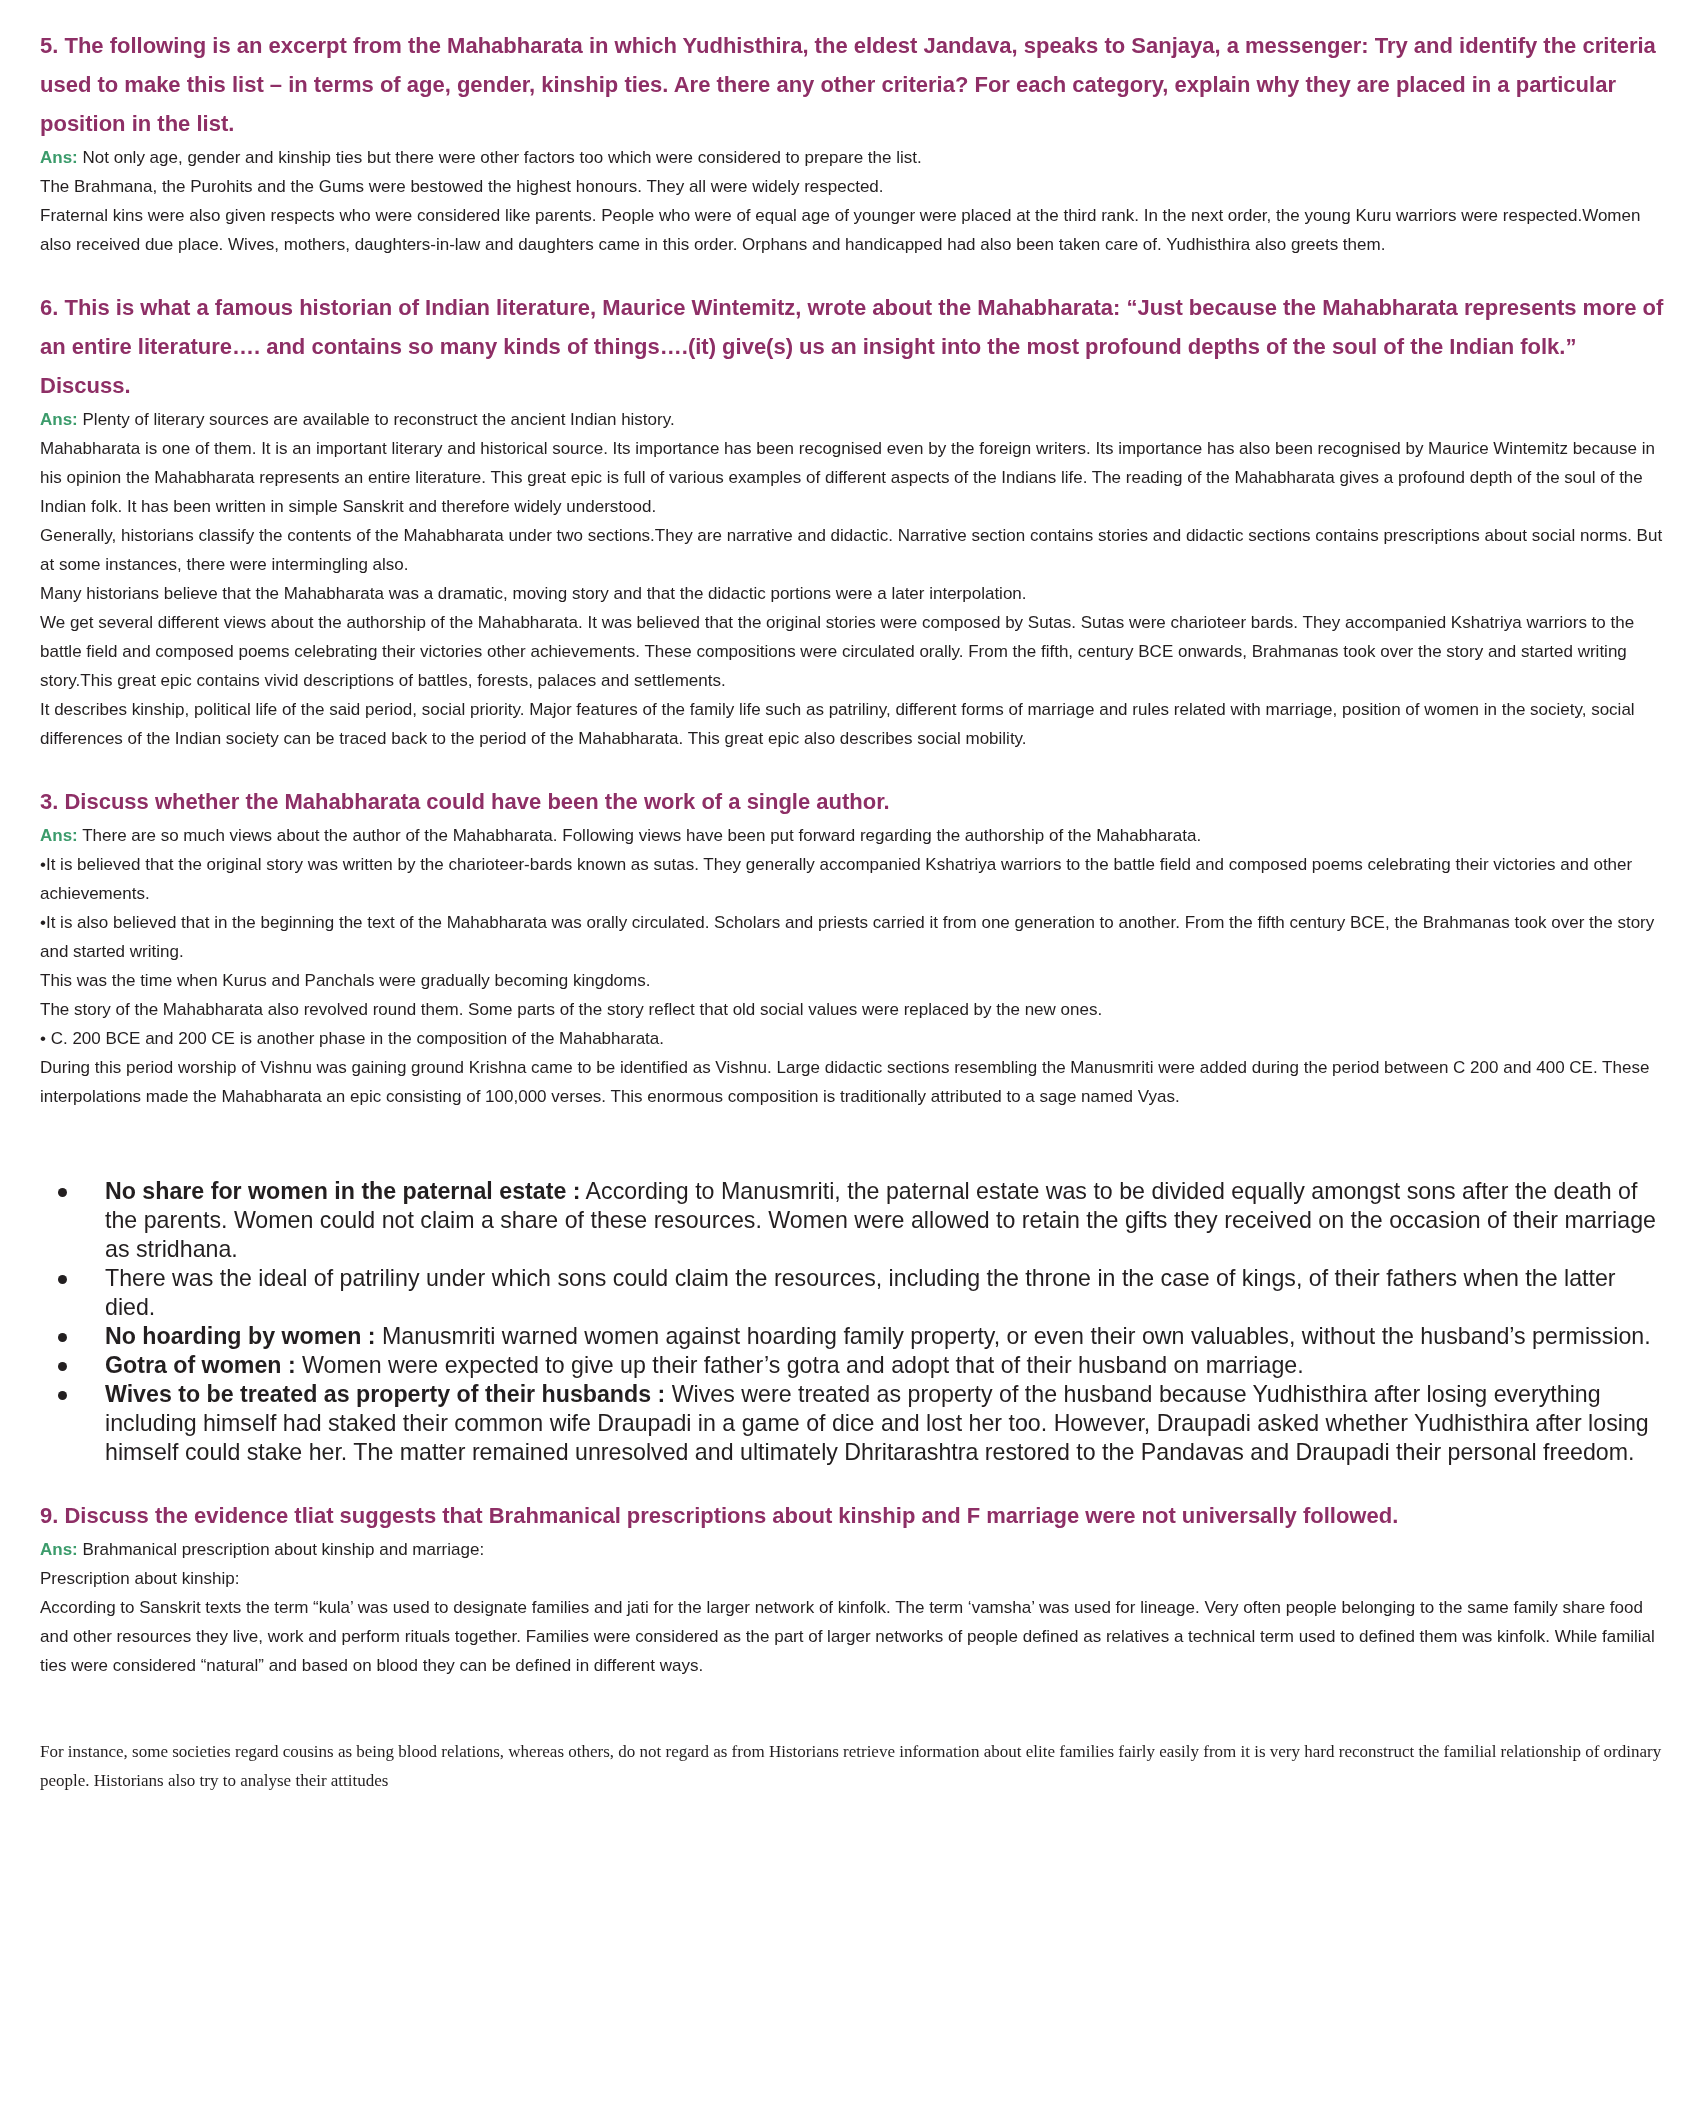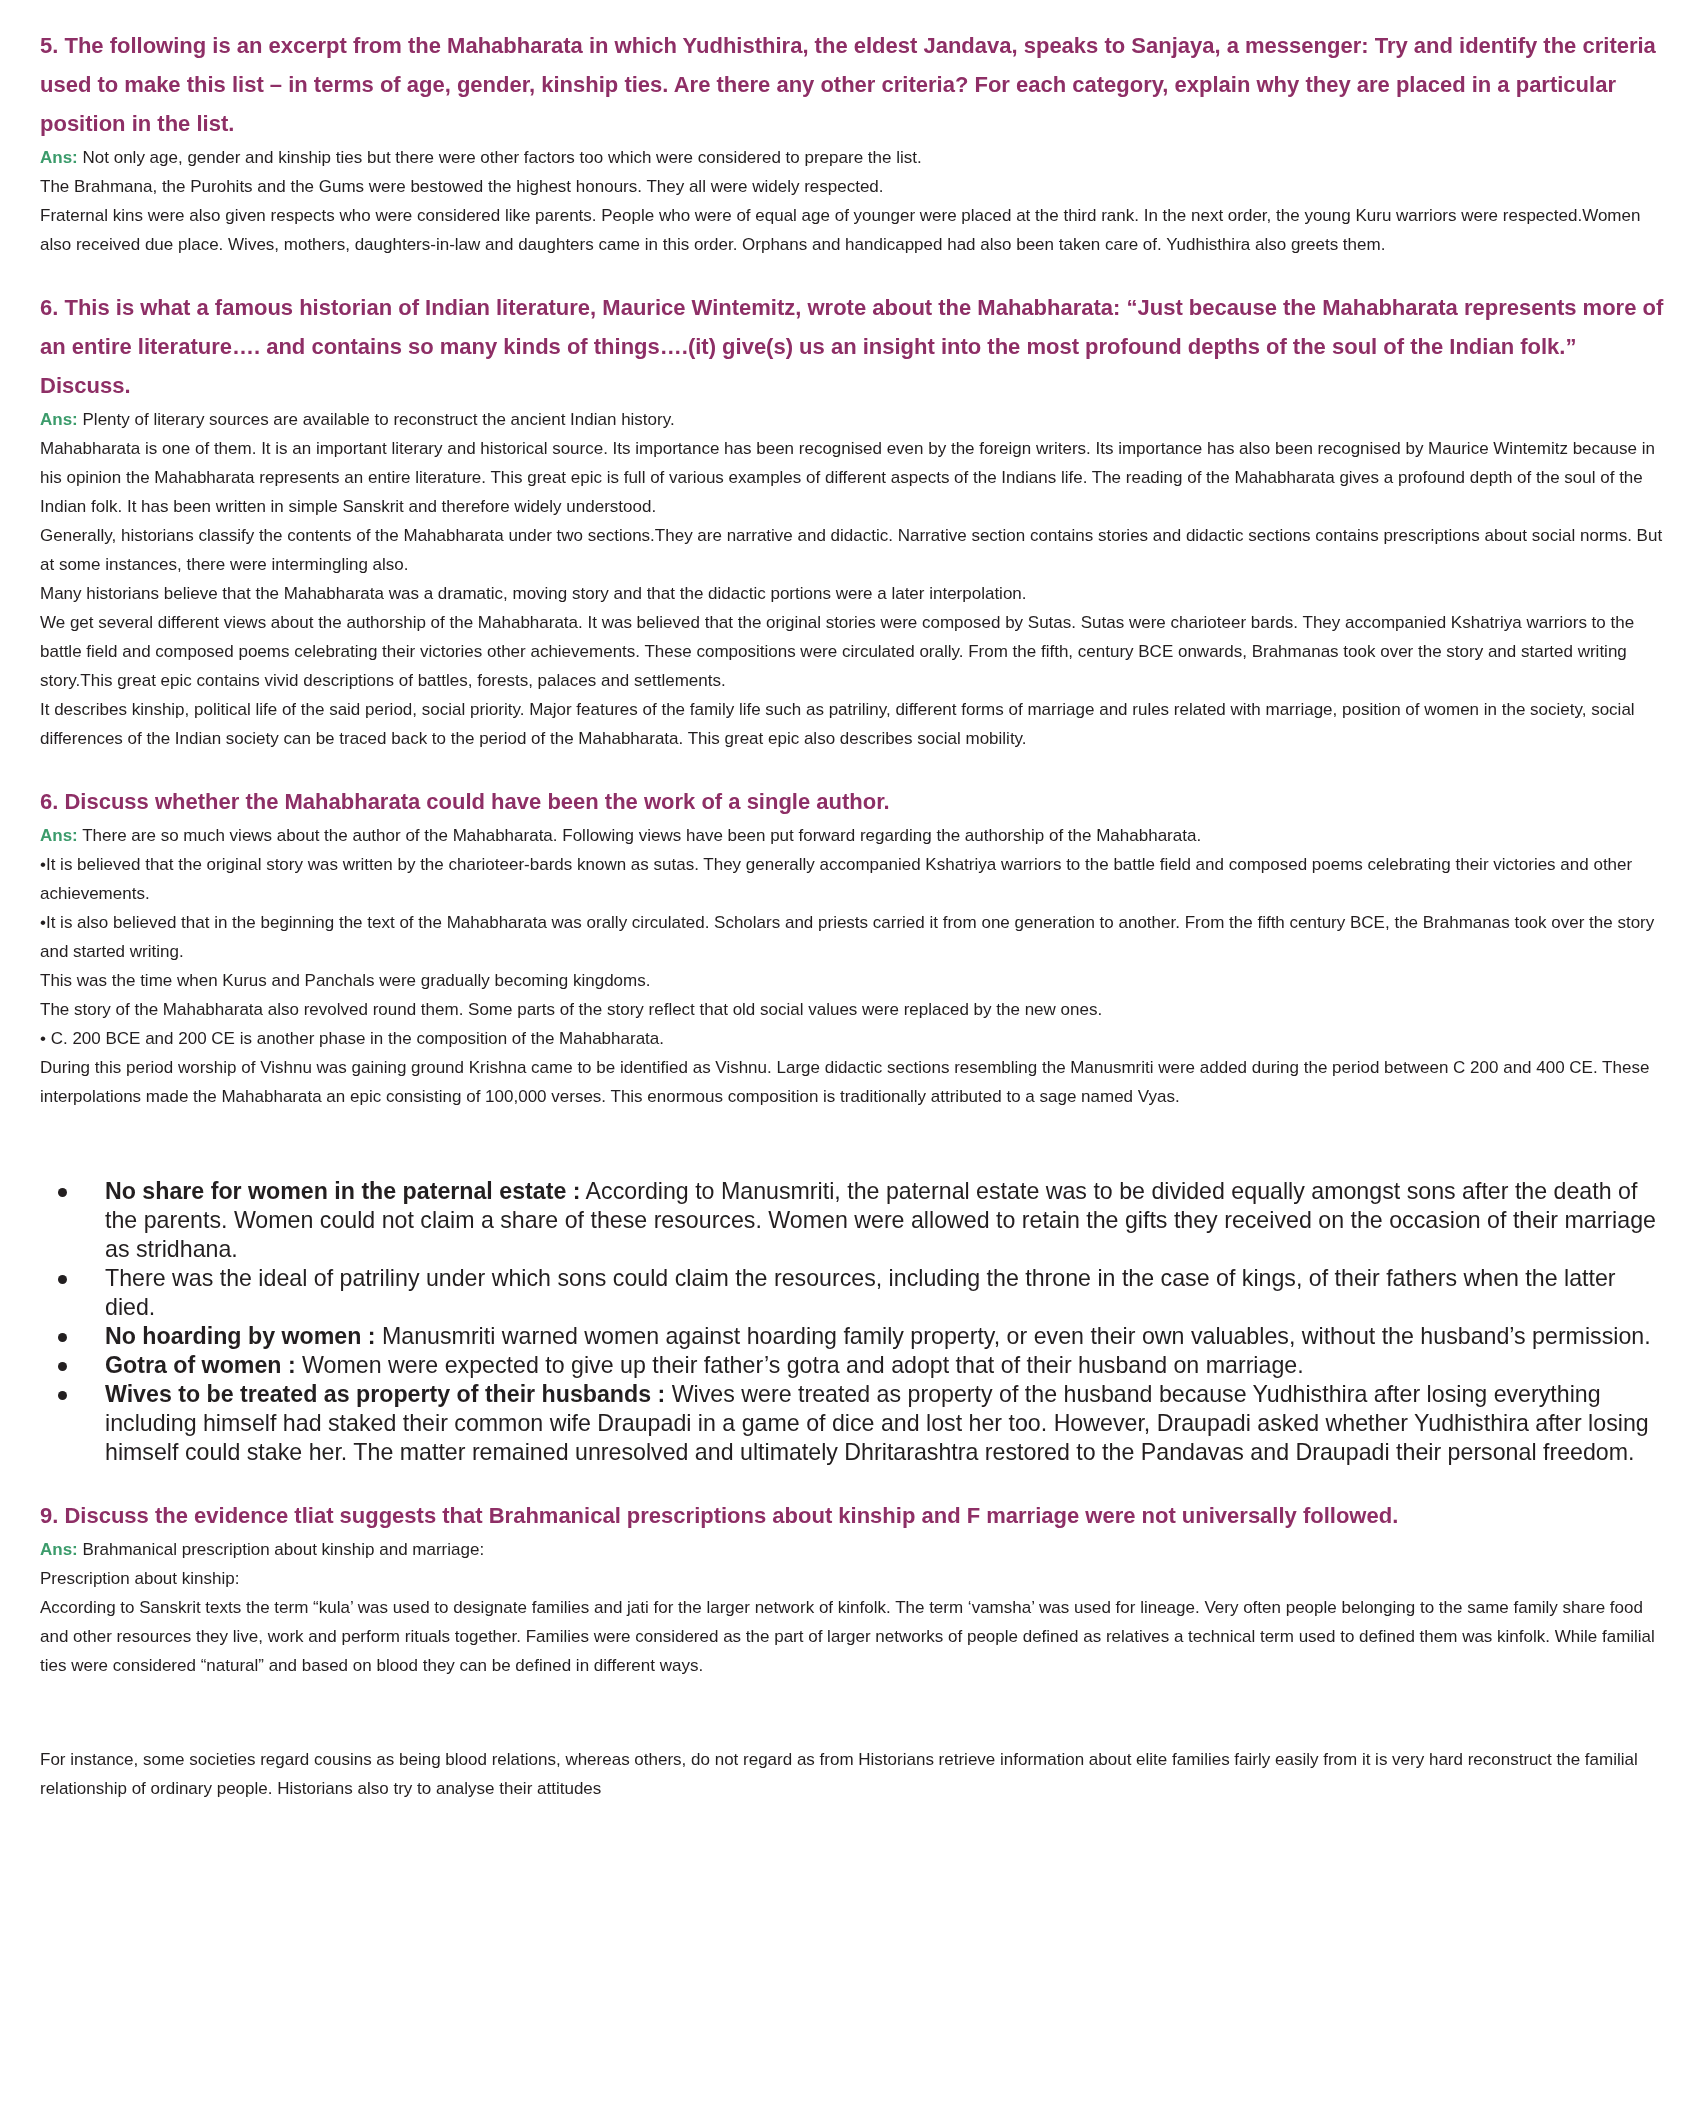--- a/index.html
+++ b/index.html
@@ -41,21 +41,21 @@
     <p class="q">6. This is what a famous historian of Indian literature, Maurice Wintemitz, wrote about the Mahabharata: “Just because the Mahabharata represents more of an entire literature…. and contains so many kinds of things….(it) give(s) us an insight into the most profound depths of the soul of the Indian folk.” Discuss.</p>
     <p class="p"><span class="ans">Ans:</span> <span>Plenty of literary sources are available to reconstruct the ancient Indian history.</span></p>
     <p class="p">Mahabharata is one of them. It is an important literary and historical source. Its importance has been recognised even by the foreign writers. Its importance has also been recognised by Maurice Wintemitz because in his opinion the Mahabharata represents an entire literature. This great epic is full of various examples of different aspects of the Indians life. The reading of the Mahabharata gives a profound depth of the soul of the Indian folk. It has been written in simple Sanskrit and therefore widely understood.</p>
     <p class="p">Generally, historians classify the contents of the Mahabharata under two sections.They are narrative and didactic. Narrative section contains stories and didactic sections contains prescriptions about social norms. But at some instances, there were intermingling also.</p>
     <p class="p">Many historians believe that the Mahabharata was a dramatic, moving story and that the didactic portions were a later interpolation.</p>
     <p class="p">We get several different views about the authorship of the Mahabharata. It was believed that the original stories were composed by Sutas. Sutas were charioteer bards. They accompanied Kshatriya warriors to the battle field and composed poems celebrating their victories other achievements. These compositions were circulated orally. From the fifth, century BCE onwards, Brahmanas took over the story and started writing story.This great epic contains vivid descriptions of battles, forests, palaces and settlements.</p>
     <p class="p">It describes kinship, political life of the said period, social priority. Major features of the family life such as patriliny, different forms of marriage and rules related with marriage, position of women in the society, social differences of the Indian society can be traced back to the period of the Mahabharata. This great epic also describes social mobility.</p>
   </div>
 
   <div class="section">
-    <p class="q">6. Discuss whether the Mahabharata could have been the work of a single author.</p>
+    <p class="q">3. Discuss whether the Mahabharata could have been the work of a single author.</p>
     <p class="p"><span class="ans">Ans:</span> <span>There are so much views about the author of the Mahabharata. Following views have been put forward regarding the authorship of the Mahabharata.</span></p>
     <p class="p">•It is believed that the original story was written by the charioteer-bards known as sutas. They generally accompanied Kshatriya warriors to the battle field and composed poems celebrating their victories and other achievements.</p>
     <p class="p">•It is also believed that in the beginning the text of the Mahabharata was orally circulated. Scholars and priests carried it from one generation to another. From the fifth century BCE, the Brahmanas took over the story and started writing.</p>
     <p class="p">This was the time when Kurus and Panchals were gradually becoming kingdoms.</p>
     <p class="p">The story of the Mahabharata also revolved round them. Some parts of the story reflect that old social values were replaced by the new ones.</p>
     <p class="p">• C. 200 BCE and 200 CE is another phase in the composition of the Mahabharata.</p>
     <p class="p">During this period worship of Vishnu was gaining ground Krishna came to be identified as Vishnu. Large didactic sections resembling the Manusmriti were added during the period between C 200 and 400 CE. These interpolations made the Mahabharata an epic consisting of 100,000 verses. This enormous composition is traditionally attributed to a sage named Vyas.</p>
   </div>
 
   <div class="section">
@@ -68,16 +68,16 @@
       <li><span class="dot"></span><b>Wives to be treated as property of their husbands :</b><span> Wives were treated as property of the husband because Yudhisthira after losing everything including himself had staked their common wife Draupadi in a game of dice and lost her too. However, Draupadi asked whether Yudhisthira after losing himself could stake her. The matter remained unresolved and ultimately Dhritarashtra restored to the Pandavas and Draupadi their personal freedom.</span></li>
     </ul>
   </div>
 
   <div class="section">
     <p class="q">9. Discuss the evidence tliat suggests that Brahmanical prescriptions about kinship and F marriage were not universally followed.</p>
     <p class="p"><span class="ans">Ans:</span> <span>Brahmanical prescription about kinship and marriage:</span></p>
     <p class="p">Prescription about kinship:</p>
     <p class="p">According to Sanskrit texts the term “kula’ was used to designate families and jati for the larger network of kinfolk. The term ‘vamsha’ was used for lineage. Very often people belonging to the same family share food and other resources they live, work and perform rituals together. Families were considered as the part of larger networks of people defined as relatives a technical term used to defined them was kinfolk. While familial ties were considered “natural” and based on blood they can be defined in different ways.</p>
     <div class="gap"></div>
-    <p class="p" style="margin-top:36px;">For instance, some societies regard cousins as being blood relations, whereas others, do not regard as from Historians retrieve information about elite families fairly easily from it is very hard reconstruct the familial relationship of ordinary people. Historians also try to analyse their attitudes</p>
+    <p class="p" style="margin-top:28px;font-family:Liberation Serif, serif;">For instance, some societies regard cousins as being blood relations, whereas others, do not regard as from Historians retrieve information about elite families fairly easily from it is very hard reconstruct the familial relationship of ordinary people. Historians also try to analyse their attitudes</p>
   </div>
 
 </div>
 
 </body></html>

